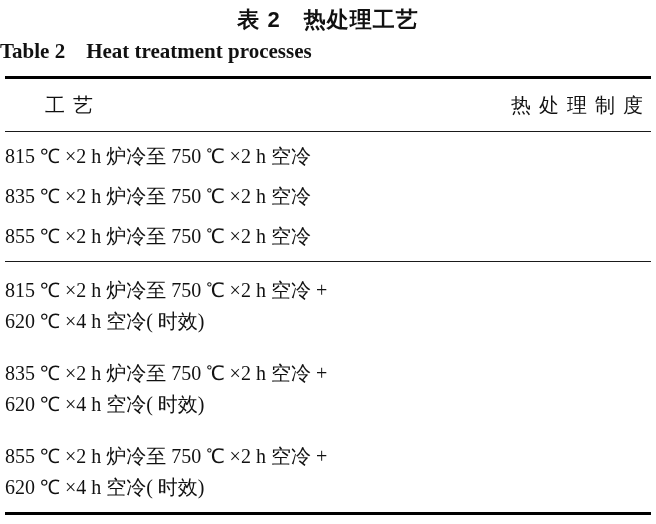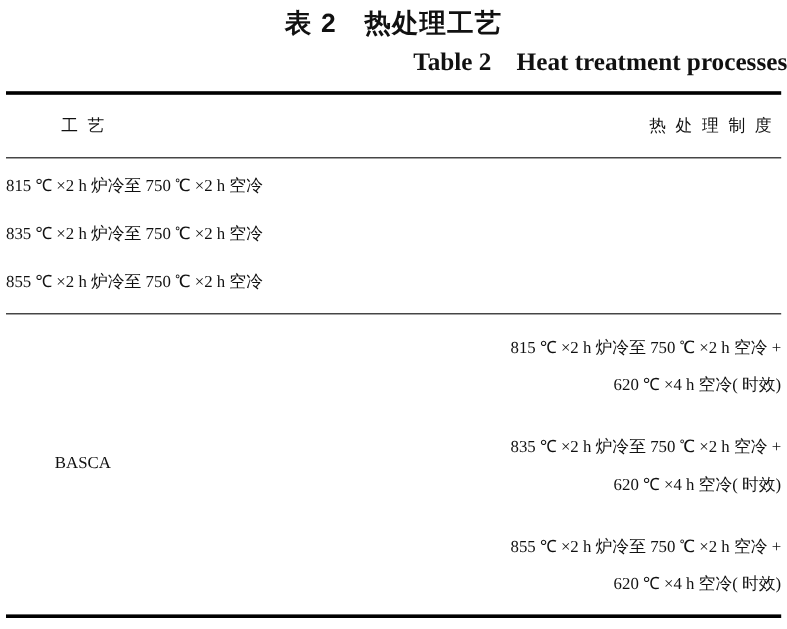--- a/index.html
+++ b/index.html
@@ -16,33 +16,33 @@
     padding-top: 4px;
     text-align: center;
     font-family: "Liberation Sans", sans-serif;
     font-weight: bold;
     font-size: 22px;
     line-height: 32px;
     white-space: pre;
     letter-spacing: 1px;
   }
   .title-en {
-    text-align: right;
+    text-align: left;
     font-family: "Liberation Serif", serif;
     font-weight: bold;
     font-size: 21px;
     line-height: 30px;
     white-space: pre;
   }
 
   .tbl {
     margin: 10px 5px 0 5px;
     border-top: 3px solid #000000;
     border-bottom: 3px solid #000000;
-    font-size: 14px;
+    font-size: 20px;
   }
   .row {
     display: grid;
     grid-template-columns: 128px 1fr;
   }
   .header-row {
     height: 52px;
     align-items: center;
     border-bottom: 1.5px solid #1a1a1a;
   }
@@ -83,21 +83,20 @@
 
     <div class="row section basc-row">
       <div class="c2">
         <div class="line">815 ℃ ×2 h 炉冷至 750 ℃ ×2 h 空冷</div>
         <div class="line">835 ℃ ×2 h 炉冷至 750 ℃ ×2 h 空冷</div>
         <div class="line">855 ℃ ×2 h 炉冷至 750 ℃ ×2 h 空冷</div>
       </div>
     </div>
 
     <div class="row section basca-row">
-      <div class="c1">BASCA</div>
       <div class="c2">
         <div class="group">
           <div class="line">815 ℃ ×2 h 炉冷至 750 ℃ ×2 h 空冷 +</div>
           <div class="line">620 ℃ ×4 h 空冷( 时效)</div>
         </div>
         <div class="group">
           <div class="line">835 ℃ ×2 h 炉冷至 750 ℃ ×2 h 空冷 +</div>
           <div class="line">620 ℃ ×4 h 空冷( 时效)</div>
         </div>
         <div class="group">

